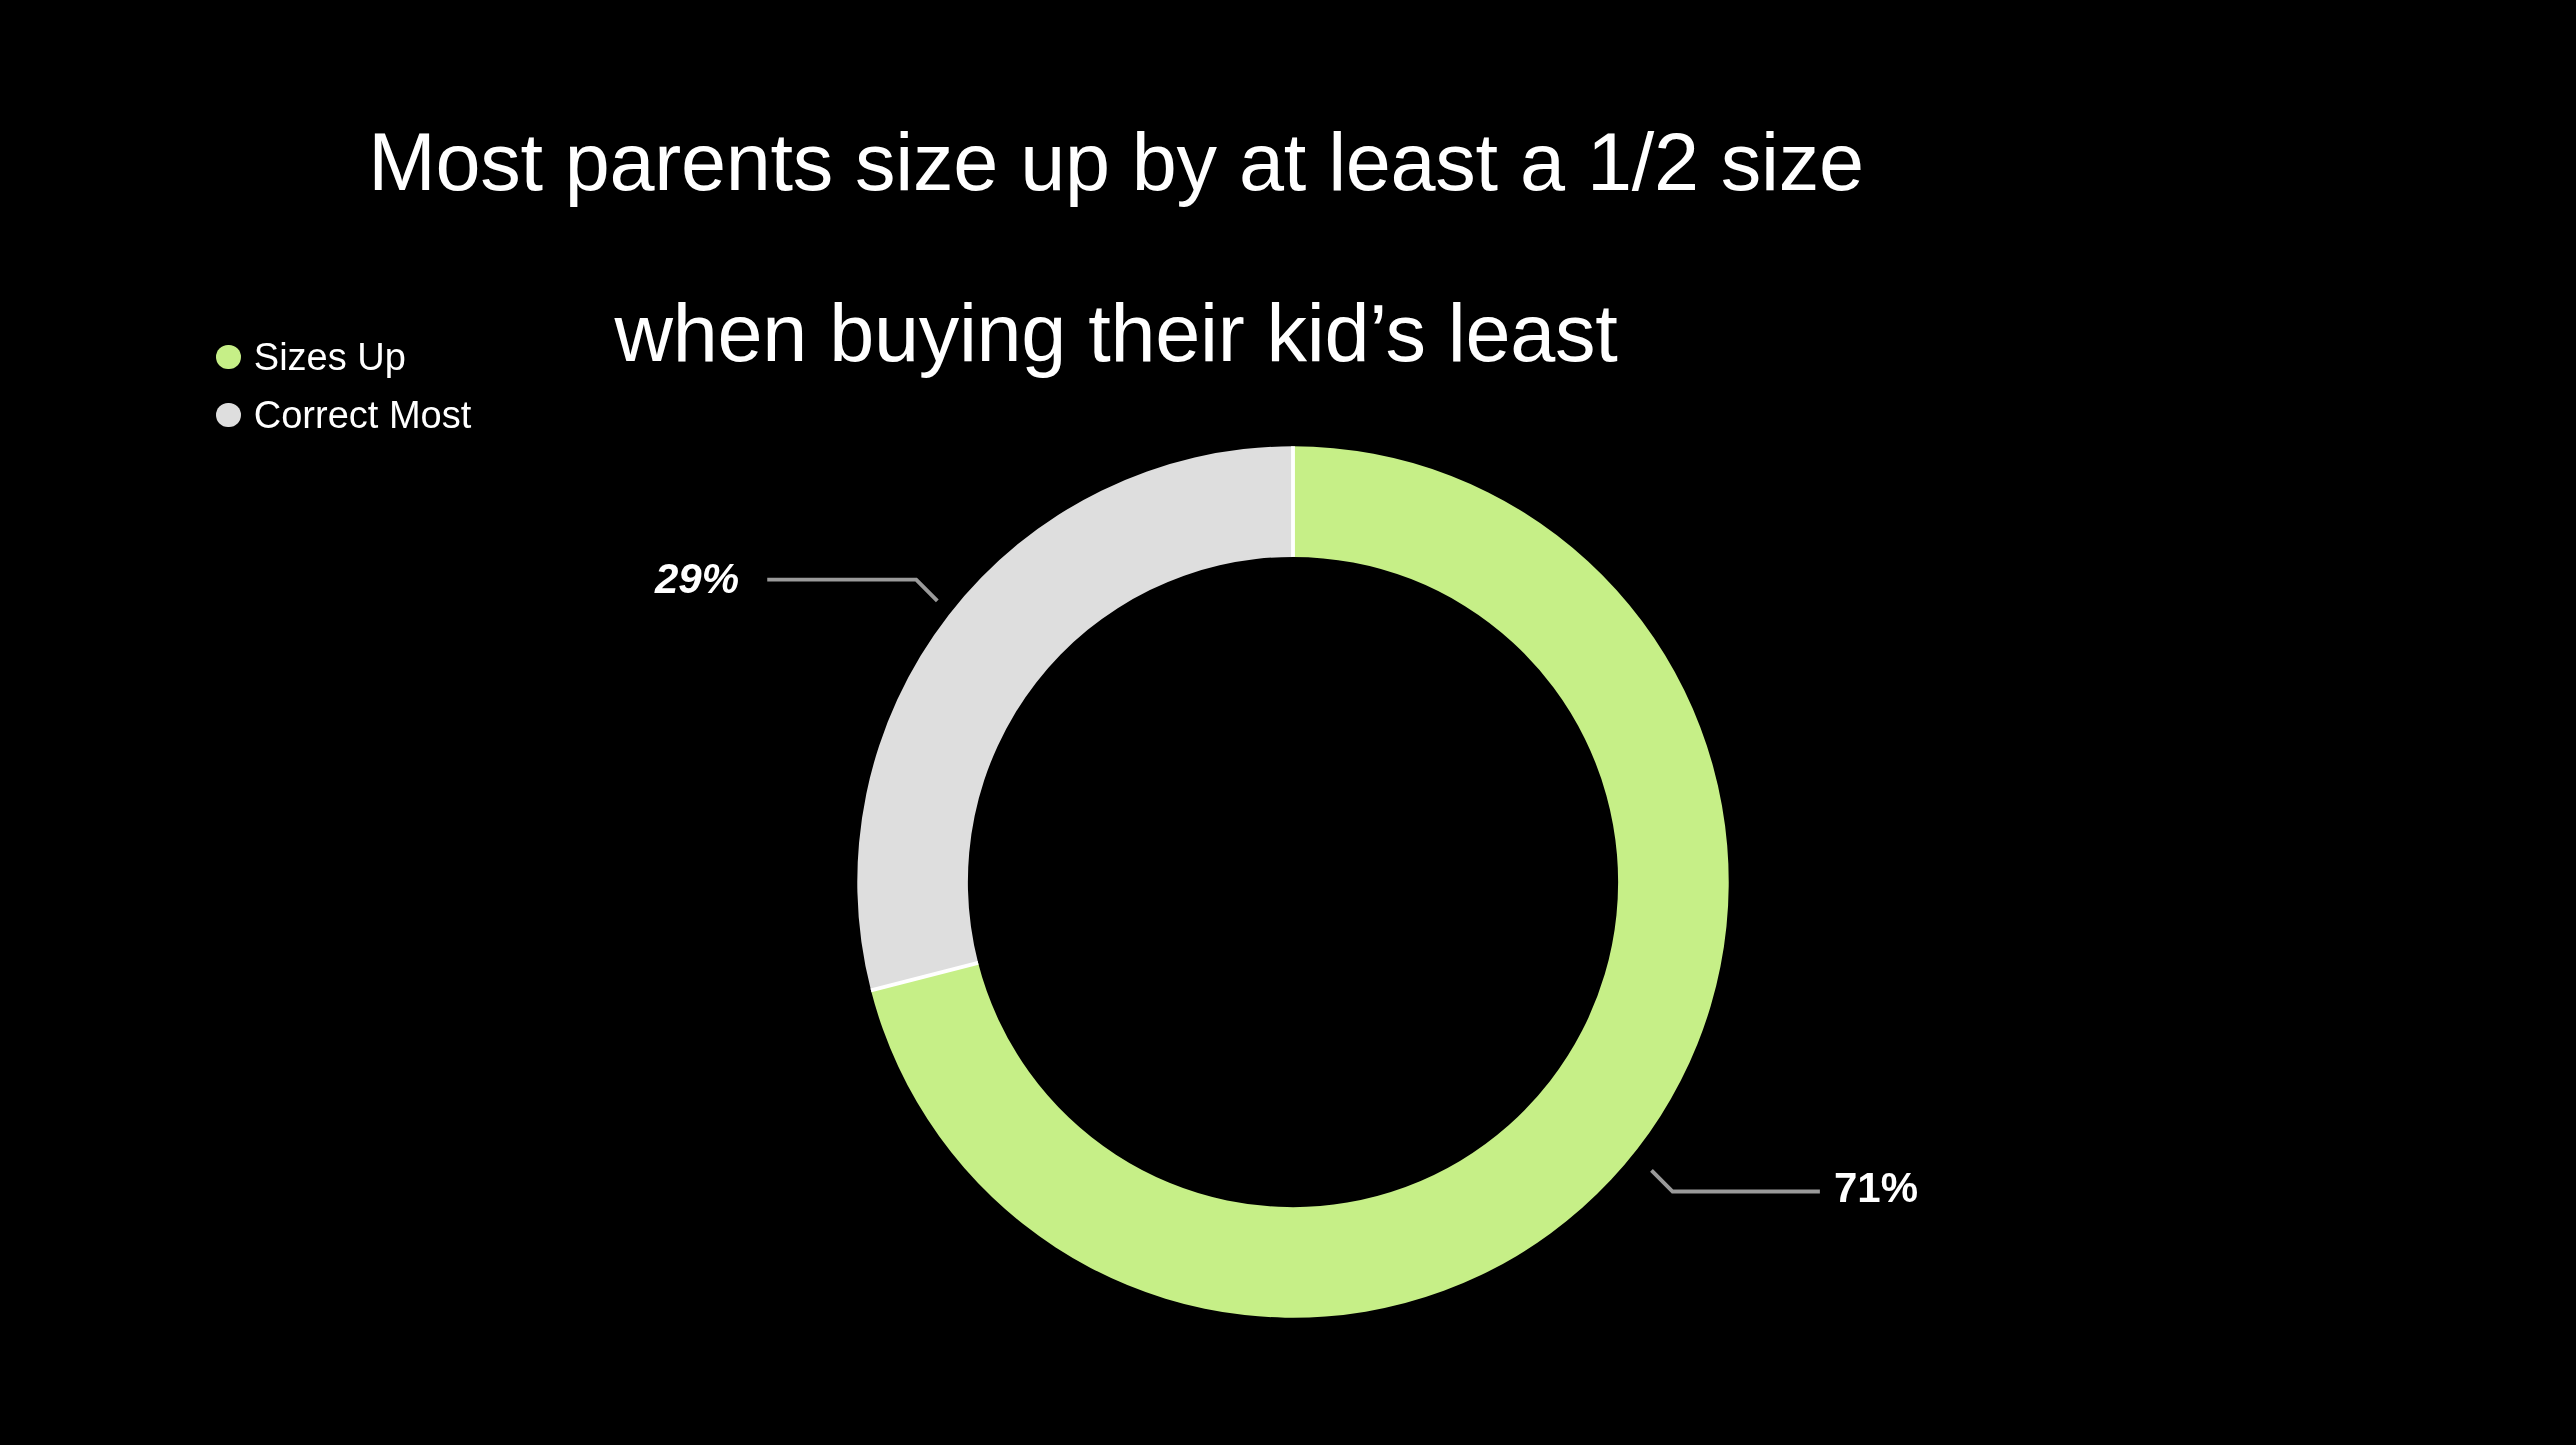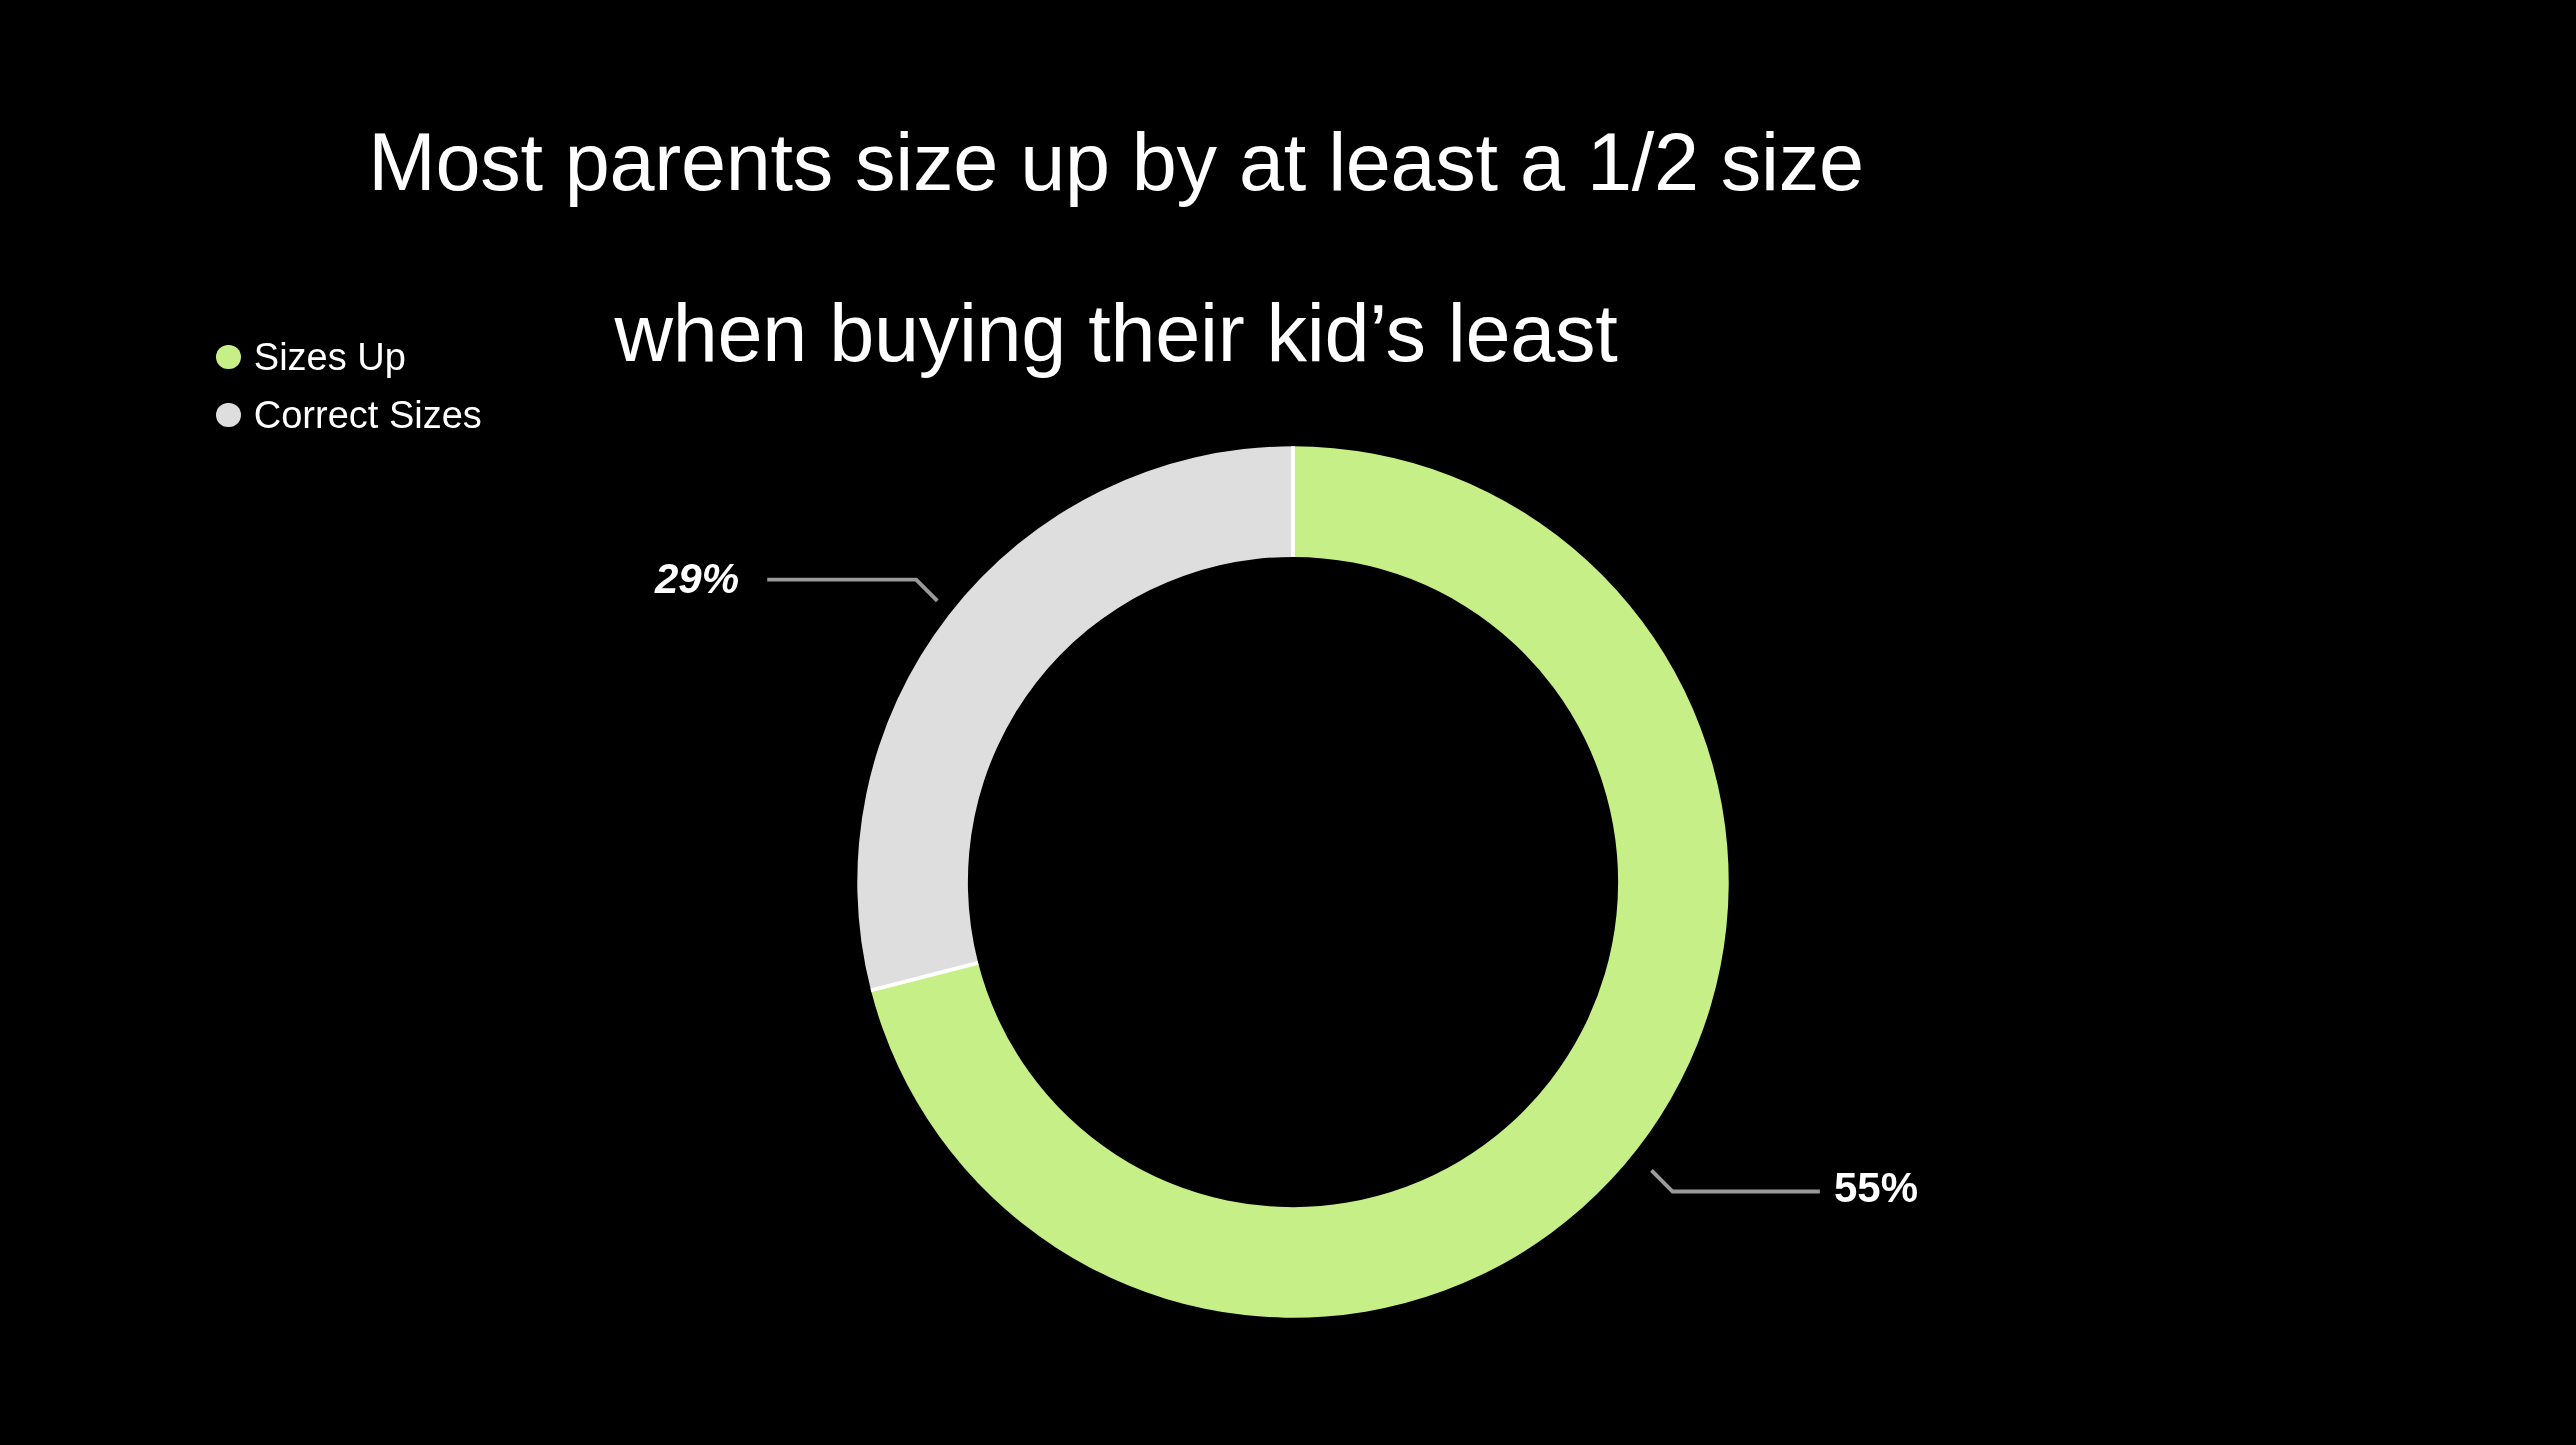--- a/index.html
+++ b/index.html
@@ -102,37 +102,37 @@
     <span class="title-line">when buying their kid’s least</span>
   </div>
 
   <div id="legend">
     <div class="legend-row">
       <span class="legend-swatch" style="background:#c6ef87;"></span>
       <span class="legend-label">Sizes Up</span>
     </div>
     <div class="legend-row">
       <span class="legend-swatch" style="background:#dedede;"></span>
-      <span class="legend-label">Correct Sizes</span>
+      <span class="legend-label">Correct Most</span>
     </div>
   </div>
 
   <svg id="donut-svg" viewBox="0 0 4634 2600" aria-hidden="true">
     <g id="donut-group">
 
       <path id="slice-0" d="M 2326 803 A 784 784 0 1 1 1566.6308016751532 1781.9728715372462 L 1759.3788507397508 1732.4835839914401 A 585 585 0 1 0 2326 1002 Z" fill="#c6ef87"></path>
       <path id="slice-1" d="M 1566.6308016751532 1781.9728715372462 A 784 784 0 0 1 2326 803 L 2326 1002 A 585 585 0 0 0 1759.3788507397508 1732.4835839914401 Z" fill="#dedede"></path>
 
       <line id="sep-0" stroke="#ffffff" stroke-width="7" x1="2326" y1="1002" x2="2326" y2="803"></line>
       <line id="sep-1" stroke="#ffffff" stroke-width="7" x1="1759.3788507397508" y1="1732.4835839914401" x2="1566.6308016751532" y2="1781.9728715372462"></line>
     </g>
 
     <polyline id="leader-left" points="1380,1043 1648,1043 1686,1081" fill="none" stroke="#9a9a9a" stroke-width="7"></polyline>
 
     <polyline id="leader-right" points="2971,2106 3009,2144 3274,2144" fill="none" stroke="#9a9a9a" stroke-width="7"></polyline>
   </svg>
 
   <div id="pct-label-left" class="pct-label">29%</div>
 
-  <div id="pct-label-right" class="pct-label">55%</div>
+  <div id="pct-label-right" class="pct-label">71%</div>
 
 </div>
 
 
 </body></html>

